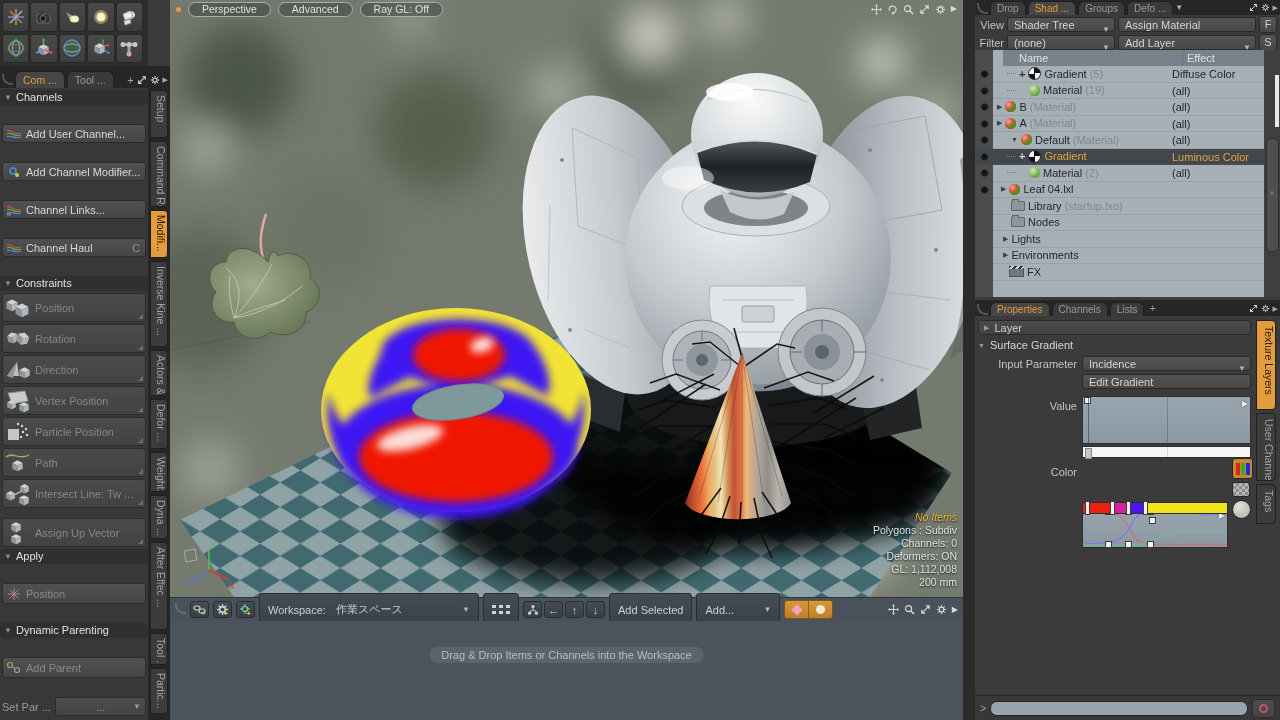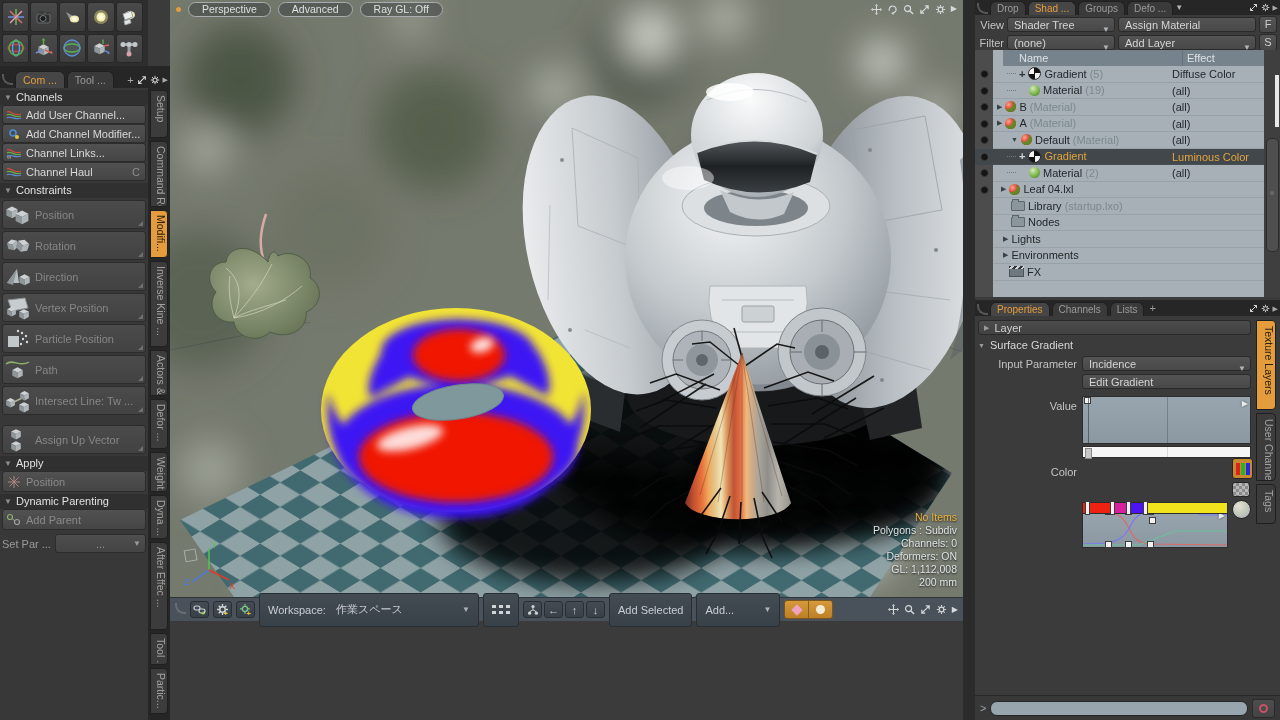--- a/index.html
+++ b/index.html
@@ -14,21 +14,21 @@
   
   #lp-tabbar{position:absolute;left:0;top:66px;width:170px;height:22px;background:#262626;display:flex;align-items:flex-end;gap:2px;padding:0 2px;box-sizing:border-box;}
   .tab{height:16px;line-height:16px;padding:0 7px;border-radius:6px 6px 0 0;background:#3a3a3a;
     color:#9a9a9a;border:1px solid #1f1f1f;border-bottom:none;white-space:nowrap;font-size:10.5px;}
   .tab.active{background:#464646;color:#e49c3c;}
   .tabbar-icons{margin-left:auto;display:flex;align-items:center;gap:3px;padding-bottom:2px;color:#a8a8a8;}
   .corner-knob{width:9px;height:9px;border-radius:0 0 0 9px;border-left:2px solid #8a8a8a;border-bottom:2px solid #8a8a8a;opacity:.5;margin-bottom:3px;}
   #left-panel{position:absolute;left:0;top:88px;width:148px;bottom:0;background:#383838;}
   .sec-h{height:15px;line-height:15px;background:#303030;color:#e0e0e0;padding-left:16px;position:relative;margin-top:2px;}
   .sec-h .tri{position:absolute;left:4px;top:0;color:#8d8d8d;font-size:8px;}
-  .cmd-btn{height:17px;margin:0 2px;background:linear-gradient(#515151,#454545);border:1px solid #2c2c2c;
+  .cmd-btn{height:17px;margin:19px 2px;background:linear-gradient(#515151,#454545);border:1px solid #2c2c2c;
     border-radius:3px;display:flex;align-items:center;gap:4px;padding:0 3px;color:#d8d8d8;white-space:nowrap;overflow:hidden;}
   .cmd-btn .shortcut{margin-left:auto;color:#8d8d8d;padding-right:2px;}
   .con-btn{height:27px;margin:2px 2px;background:linear-gradient(#4b4b4b,#424242);border:1px solid #2c2c2c;
     border-radius:3px;display:flex;align-items:center;gap:4px;padding:0 2px;color:#868686;position:relative;white-space:nowrap;overflow:hidden;}
   .con-btn::after{content:"";position:absolute;right:2px;bottom:2px;border-left:5px solid transparent;border-bottom:5px solid #6e6e6e;}
   .setpar-row{display:flex;align-items:center;margin:4px 2px;gap:4px;color:#9a9a9a;}
   .setpar-drop{flex:1;height:17px;background:linear-gradient(#4e4e4e,#444444);border:1px solid #2c2c2c;border-radius:3px;
     color:#8f8f8f;display:flex;align-items:center;justify-content:center;position:relative;}
   .setpar-drop .dd{position:absolute;right:4px;color:#9a9a9a;font-size:8px;}
   
@@ -39,21 +39,21 @@
   
   #viewport{position:absolute;left:170px;top:0;width:793px;height:597px;background:#7f1d1d;overflow:hidden;}
   #vp-topbar{position:absolute;left:6px;top:2px;display:flex;gap:7px;align-items:center;}
   .vp-dot{width:5px;height:5px;border-radius:50%;background:#e49c3c;}
   .vp-pill{height:13px;line-height:13px;padding:0 13px;border:1px solid #a9adaf;border-radius:8px;
     background:rgba(58,62,64,.5);color:#dde0e1;font-size:10.5px;}
   .icon-row{display:flex;gap:5px;align-items:center;}
   .gl{color:#d6dadb;font-size:9px;line-height:12px;}
   #vp-icons{position:absolute;right:6px;top:3px;}
   #vp-stats{position:absolute;right:6px;top:511px;text-align:right;line-height:13px;font-size:10.5px;color:#dde3e5;text-shadow:0 1px 2px rgba(0,0,0,.8);}
-  #vp-stats .hl{color:#eab23c;}
+  #vp-stats .hl{color:#eab23c;font-style:italic;}
   #vp-axis{position:absolute;left:12px;top:538px;}
   
   #btoolbar{position:absolute;left:170px;top:597px;width:793px;height:24px;background:#49525a;border-top:1px solid #2f353b;
     display:flex;align-items:center;gap:4px;padding:0 5px;box-sizing:border-box;}
   .bt-btn{height:17px;background:linear-gradient(#434c53,#394148);border:1px solid #282e34;border-radius:3px;
     color:#c9ced2;display:flex;align-items:center;justify-content:center;padding:16px 8px;gap:4px;box-sizing:border-box;}
   .bt-icon{width:19px;padding:0;}
   .dd{font-size:8px;color:#aeb4b9;}
   .sw-group{display:flex;border:1px solid #7c561a;border-radius:3px;overflow:hidden;}
   .sw{width:23px;height:17px;background:linear-gradient(#d59a3c,#bd7f26);display:flex;align-items:center;justify-content:center;}
@@ -743,20 +743,23 @@
       <svg width="11" height="11">
           <use href="#expand"></use>
         </svg>
       <svg width="11" height="11">
           <use href="#gear"></use>
         </svg>
       <span class="gl" style="font-size:8px">▶</span>
     </div>
   </div>
 
+  <div id="wsarea">
+    <div id="drop-hint">Drag &amp; Drop Items or Channels into the Workspace</div>
+  </div>
 
   <div id="rdivider"></div>
   <div id="rpanel">
     <div id="rp-tabbar">
       <div class="corner-knob" style="margin-bottom:1px"></div>
       <div class="tab sm">Drop</div>
       <div class="tab sm active">Shad ...</div>
       <div class="tab sm">Groups</div>
       <div class="tab sm">Defo ...</div>
       <span class="dd" style="padding-bottom:3px">▼</span>

